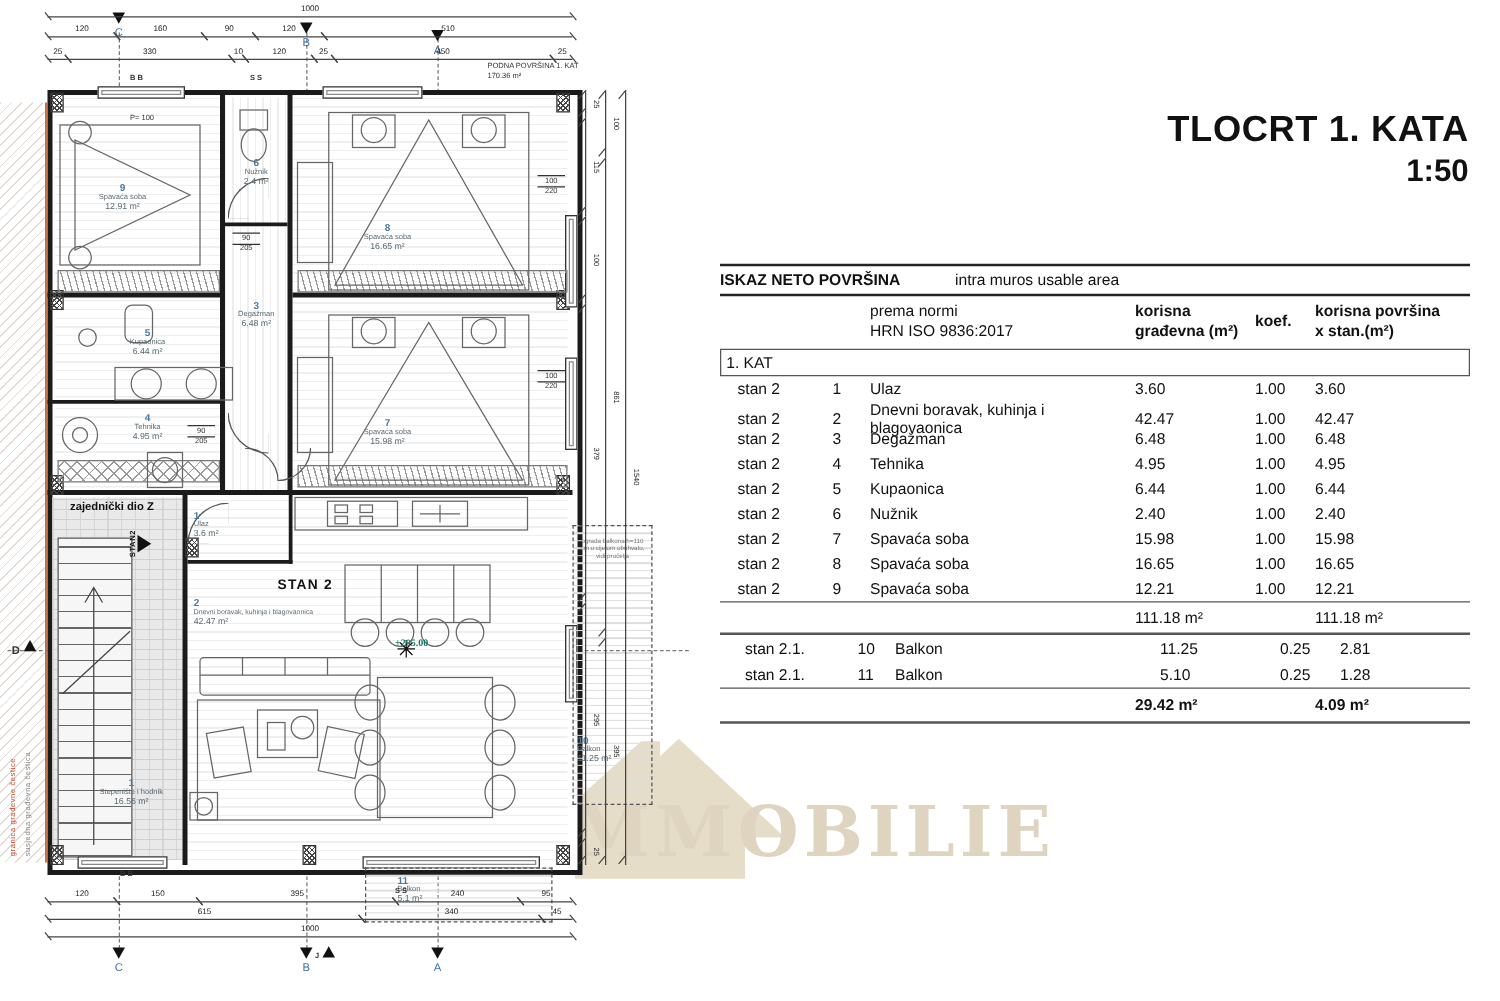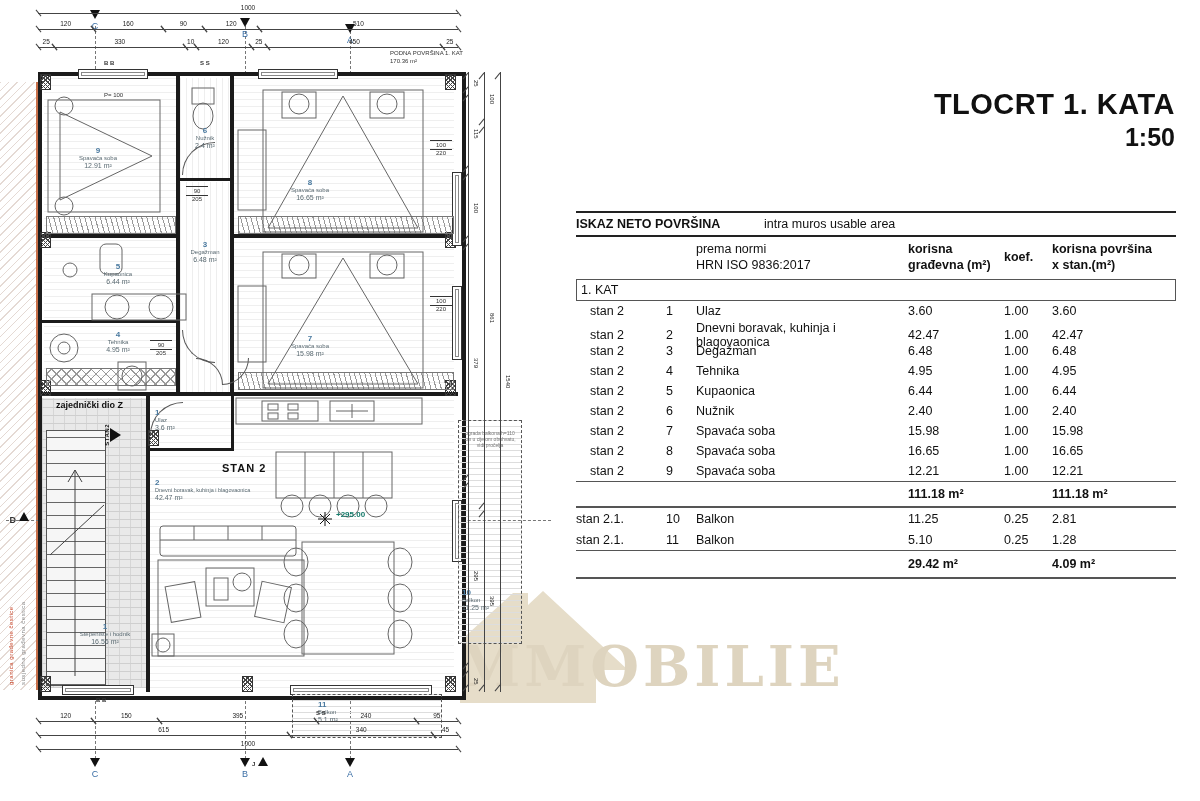--- a/index.html
+++ b/index.html
@@ -74,23 +74,23 @@
   .trow{display:grid;grid-template-columns:90px 30px 212px 96px 48px 124px;align-items:center;}
   .tbl .hd1{border-top:2px solid #222;border-bottom:2px solid #222;height:22px;display:flex;align-items:center;}
   .hd1 .a{font-weight:bold;width:188px;}
   .hd1 .b{font-weight:normal;}
   .hd2{height:42px;}
   .hd2 .norm{grid-column:3;line-height:1.25;}
   .hd2 .bold{font-weight:bold;line-height:1.25;}
   .secrow{border:1.5px solid #555;height:20px;display:flex;align-items:center;font-weight:normal;padding-left:4px;}
   .drow{height:20px;}
   .drow .u{padding-left:14px;}
-  .subrow{height:24px;border-top:1.5px solid #555;font-weight:bold;}
+  .subrow{height:24px;border-top:1.5px solid #555;font-weight:normal;}
   .balsec{border-top:2px solid #555;}
-  .brow{height:21px;}
+  .brow{height:21px;margin-left:20px;}
   .totrow{height:26px;border-top:1.5px solid #555;border-bottom:2px solid #555;font-weight:bold;}
   .num{text-align:left;}
 </style>
 </head>
 <body>
 <div id="canvas">
 
 <svg class="wm-house" width="230" height="130" viewBox="0 0 230 130">
   <polygon points="10,95 95,18 110,18 110,30 125,16 210,95 178,95 178,128 42,128 42,95" fill="#e6ddc9"></polygon>
 </svg>
@@ -312,21 +312,21 @@
         <div class="nm">Balkon</div>
         <div class="ar">5.1 m²</div>
   </div>
 
   <div style="position:absolute;left:222px;top:462px;font-size:11px;font-weight:bold;letter-spacing:1px;color:#111;">STAN 2</div>
   <div style="position:absolute;left:56px;top:400px;font-size:9px;font-weight:bold;color:#111;">zajednički dio Z</div>
   <div style="position:absolute;left:104px;top:424px;display:flex;align-items:center;">
     <span class="vtext" style="font-weight:bold;color:#111;">STAN2</span>
         <span class="tri-rt"></span>
   </div>
-  <div class="lvl" style="left:336px;top:510px;">+295.00</div>
+  <div class="lvl" style="left:316px;top:510px;font-family:Liberation Serif, serif;">+295.00</div>
   <div class="small6" style="position:absolute;left:390px;top:50px;line-height:1.3;">
     <span>PODNA POVRŠINA 1. KAT</span><br><span>170.36 m²</span>
   </div>
   <div class="small6" style="position:absolute;left:104px;top:92px;">P= 100</div>
 
   <div class="sizelbl" style="left:186px;top:186px;width:22px;">
     <b>90</b><span>205</span>
   </div>
   <div class="sizelbl" style="left:150px;top:340px;width:22px;">
     <b>90</b><span>205</span>

